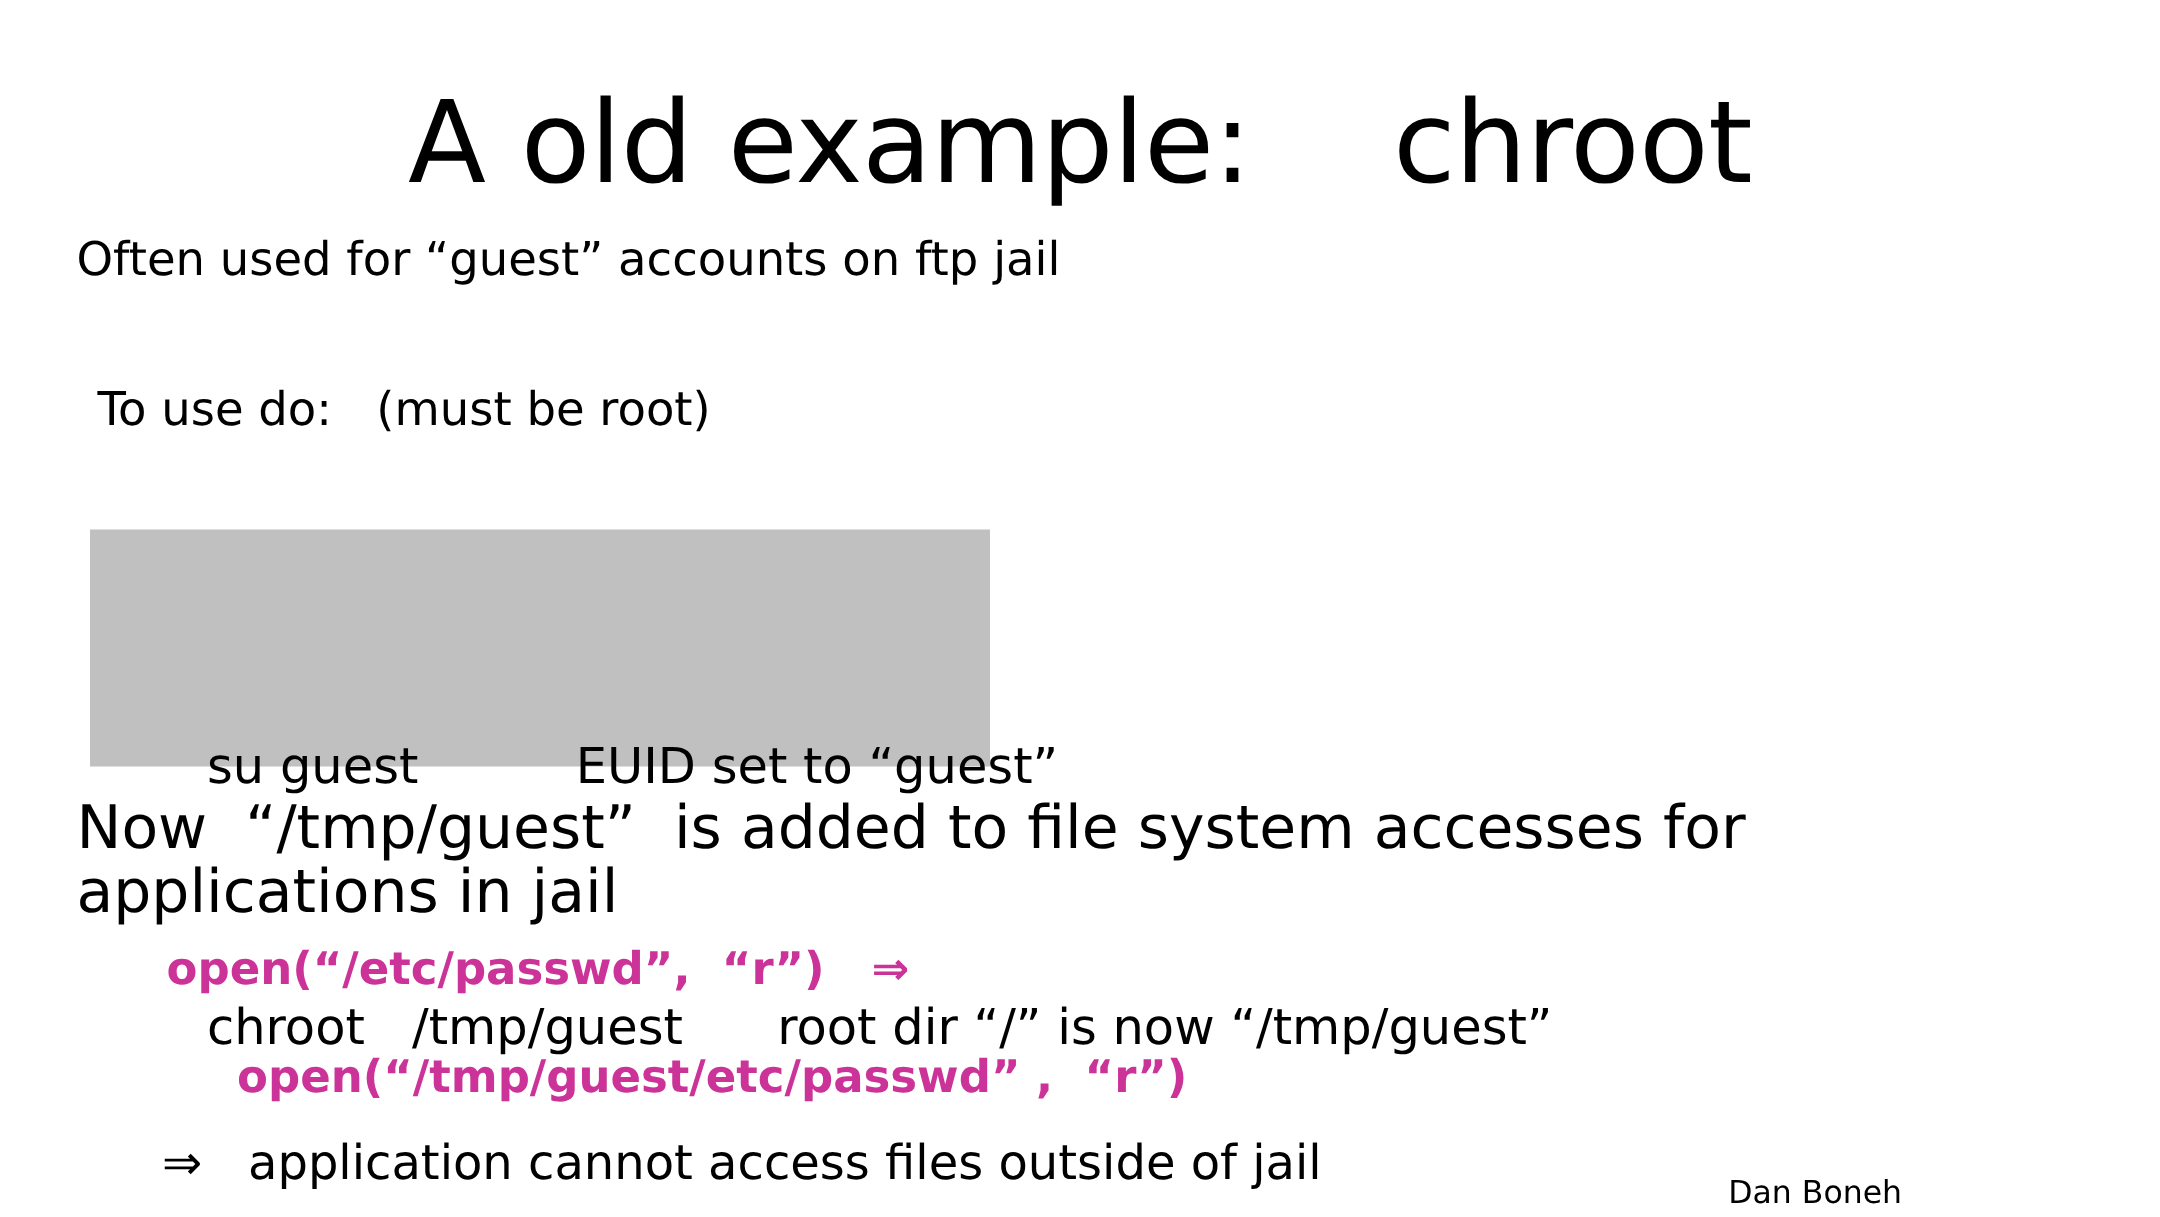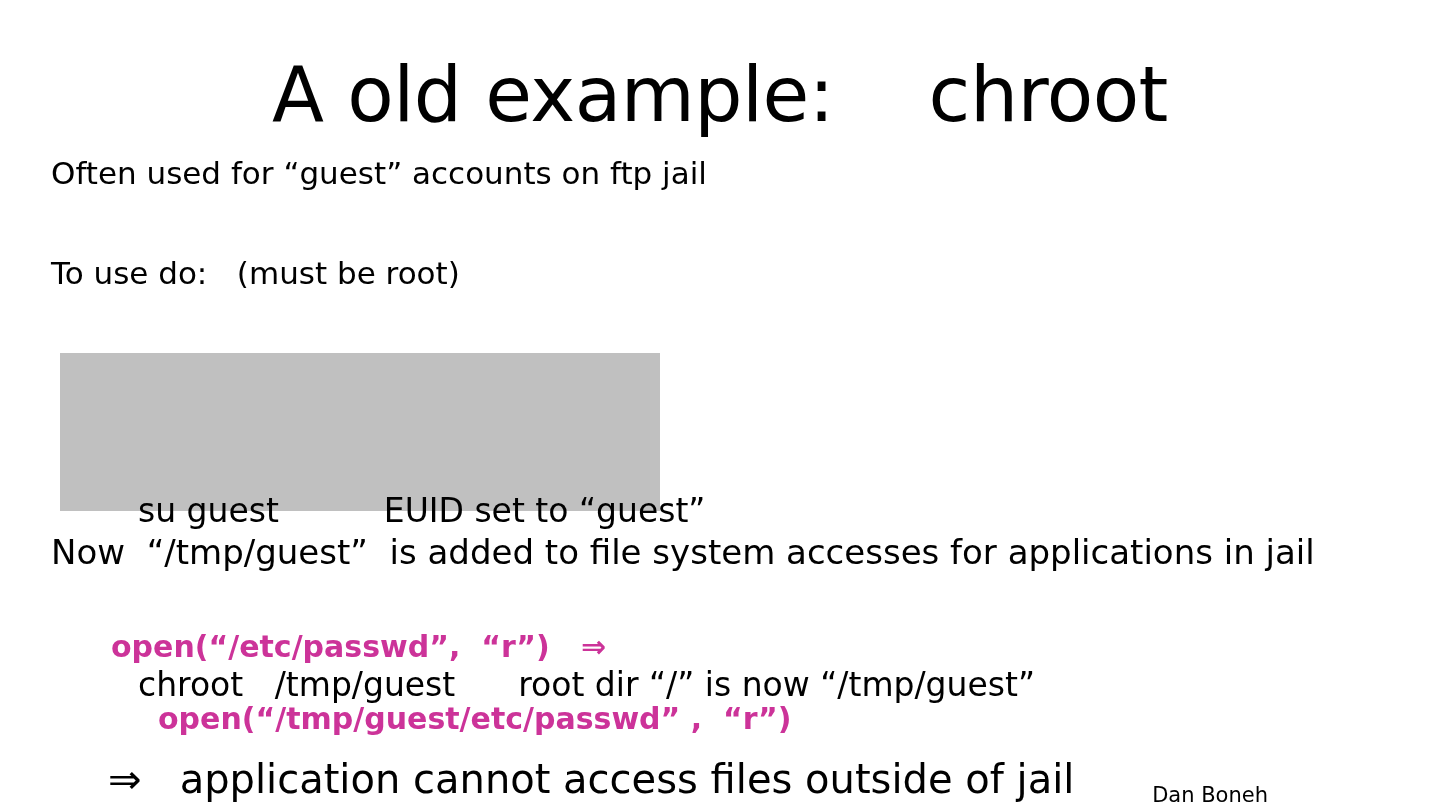--- a/index.html
+++ b/index.html
@@ -42,21 +42,21 @@
     position: absolute;
     left: 51px;
     top: 154px;
     font-size: 31px;
     line-height: 1.28;
     white-space: pre;
   }
 
   .line-touse {
     position: absolute;
-    left: 51px;
+    left: 65px;
     top: 254px;
     font-size: 31px;
     line-height: 1.28;
     white-space: pre;
   }
 
   
   .cmd-box {
     position: absolute;
     left: 60px;
@@ -79,21 +79,21 @@
     white-space: pre;
     display: block;
   }
 
   
   .line-now {
     position: absolute;
     left: 51px;
     top: 531px;
     width: 1320px;
-    font-size: 34px;
+    font-size: 40px;
     line-height: 43px;
     white-space: pre-wrap;
   }
 
   
   .code-pink-1 {
     position: absolute;
     left: 92px;
     top: 629px;
     font-size: 30px;
@@ -112,21 +112,21 @@
     color: #cc3399;
     white-space: pre;
     margin-top: 14px;
   }
 
   
   .line-concl {
     position: absolute;
     left: 108px;
     top: 756px;
-    font-size: 40px;
+    font-size: 32px;
     white-space: pre;
     color: #000000;
     text-align: center;
   }
 
   
   .attribution {
     position: absolute;
     right: 8px;
     bottom: 4px;

